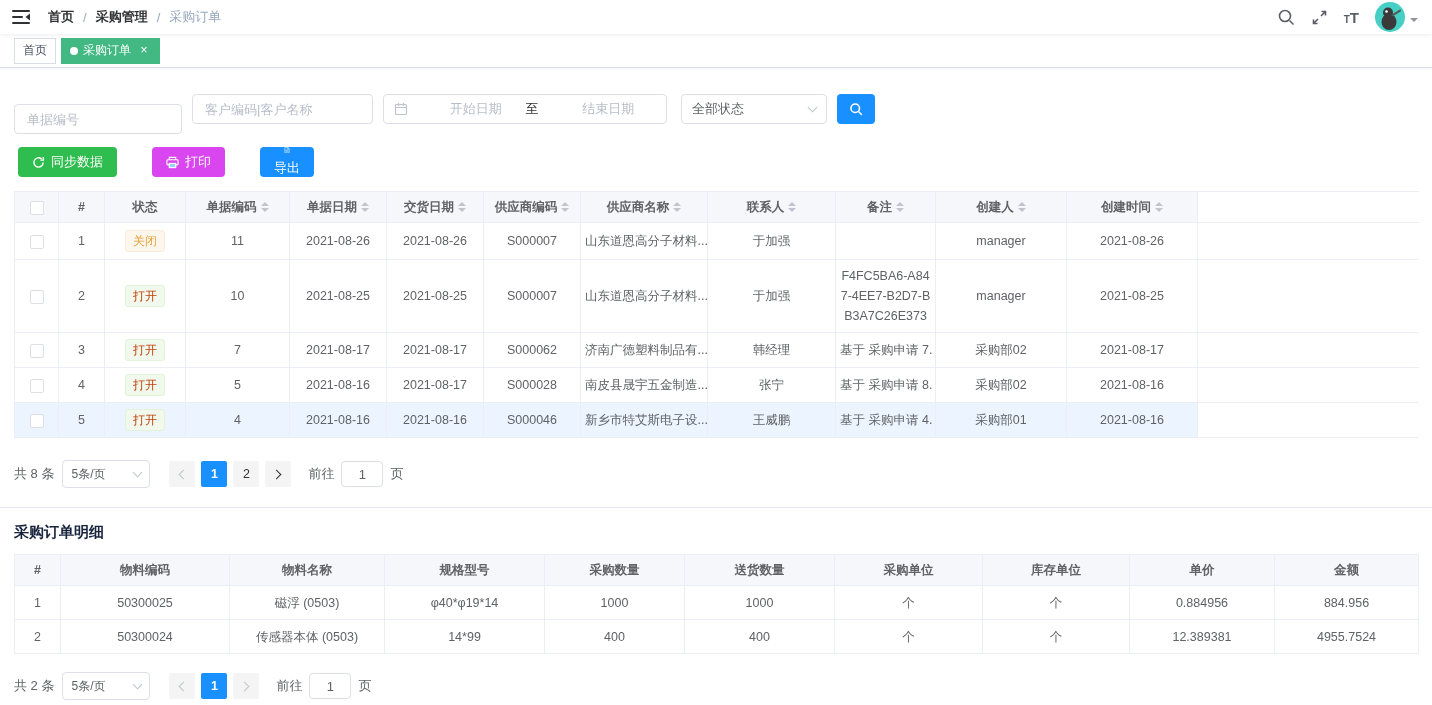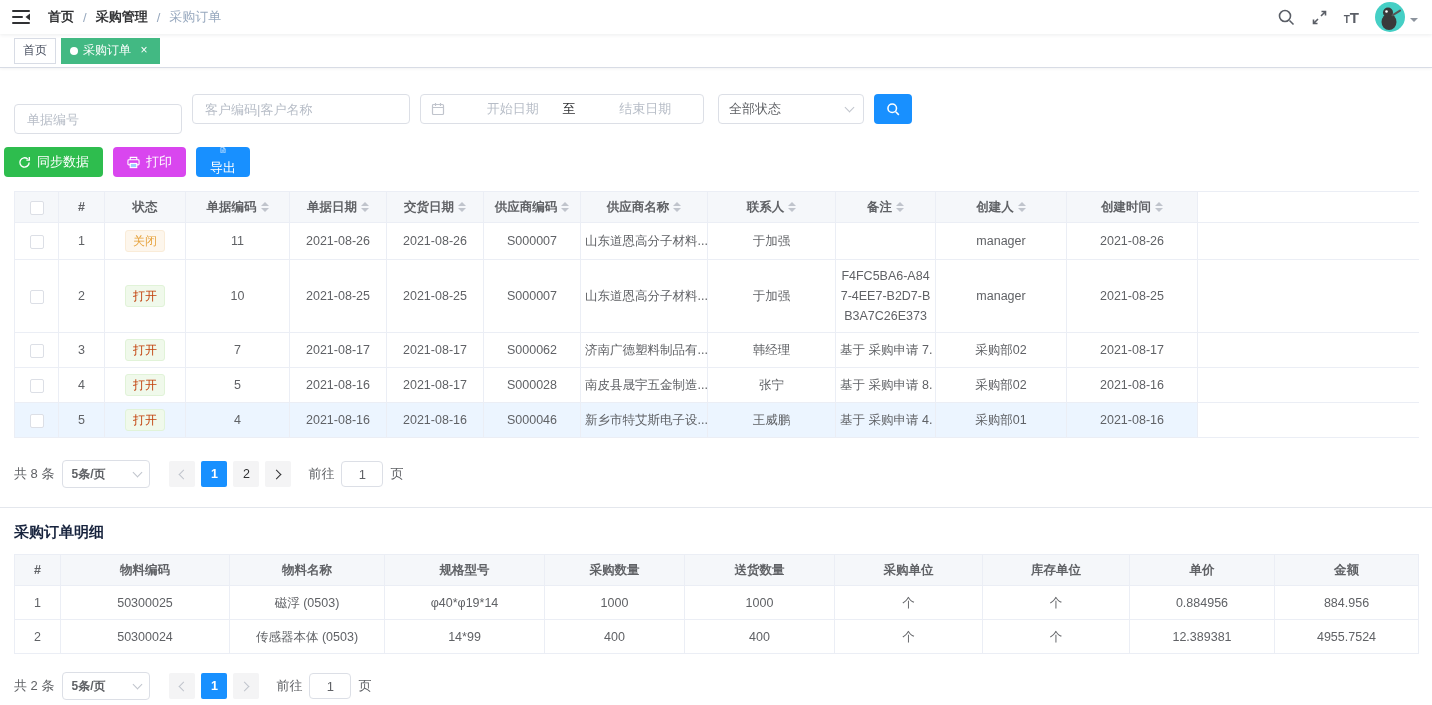--- a/index.html
+++ b/index.html
@@ -39,32 +39,32 @@
   .tag-close { margin-left:6px; width:14px; height:14px; line-height:13px; text-align:center;
                border-radius:50%; font-size:12px; }
 
   
   .filter-row { display:flex; align-items:center; margin:16px 14px 0; }
   .inp { height:30px; border:1px solid #dcdfe6; border-radius:4px; background:#fff;
          display:flex; align-items:center; padding:0 10px; margin-right:10px; }
   .inp input { border:0; outline:0; width:100%; font-size:13px; font-family:inherit; color:#606266; background:transparent; }
   .inp input::placeholder { color:#b7bdc7; }
   .inp-doc  { width:168px;margin-top:20px; }
-  .inp-cust { width:218px;justify-content:center; }
+  .inp-cust { width:181px;justify-content:center; }
   .date-range { width:284px; color:#b7bdc7; margin-right:14px; cursor:pointer; }
   .date-range .ph  { flex:1; text-align:center; font-size:13px;padding-left:20px; }
   .date-range .rsep { color:#303133; padding:0 2px; }
   .select-box { width:146px; justify-content:space-between; color:#606266; cursor:pointer; }
   .chev { width:7px; height:7px; border-right:1.4px solid #c0c4cc; border-bottom:1.4px solid #c0c4cc;
           transform:rotate(45deg); margin-top:-4px; }
   .btn-search { width:38px; height:30px; background:#1890ff; border:none; border-radius:4px;
                 display:flex; align-items:center; justify-content:center; cursor:pointer; }
 
   
-  .toolbar { display:flex; margin:13px 4px 0; }
+  .toolbar { display:flex; margin:13px 18px 0;gap:25px; }
   .btn { height:30px; padding:0 14px; border:none; border-radius:4px; color:#fff; font-size:13px; font-family:inherit;
          display:inline-flex; align-items:center; gap:6px; margin-right:10px; cursor:pointer; }
   .btn-sync   { background:#2ebd4e; }
   .btn-print  { background:#d946ef; cursor:not-allowed; }
   .btn-export { background:#1890ff;flex-direction:column; }
 
   
   .tbl-wrap { margin:14px 14px 0; }
   table { width:1404px; border-collapse:collapse; table-layout:fixed; }
   th,td { border:1px solid #ebeef5; text-align:center; color:#606266; font-size:12.5px;
@@ -86,21 +86,21 @@
   .status { display:inline-block; min-width:32px; height:22px; line-height:20px; padding:0 7px;
             border-radius:3px; font-size:12px; border:1px solid; }
   .status-open   { color:#c2410c; background:#f0f9eb; border-color:#e1f3d8; }
   .status-closed { color:#e6a23c; background:#fdf6ec; border-color:#faecd8; }
 
   
   .pagination { display:flex; align-items:center; margin:22px 14px 0; color:#606266; font-size:13px; }
   .pg-total { margin-right:8px; }
   .pg-select { width:88px; height:28px; border:1px solid #dcdfe6; border-radius:4px; display:flex;
                align-items:center; justify-content:space-between; padding:0 8px; margin-right:16px;
-               color:#606266; font-size:12px; cursor:pointer; background:#fff;font-weight:bold; }
+               color:#606266; font-size:12px; cursor:pointer; background:#fff; }
   .pg-btn { min-width:26px; height:26px; border-radius:2px; background:#f4f4f5; color:#303133;
             display:inline-flex; align-items:center; justify-content:center; margin:0 3px;
             font-size:12.5px; cursor:pointer; }
   .pg-btn.active { background:#1890ff; color:#fff; font-weight:700; }
   .pg-btn.disabled { cursor:not-allowed; }
   .pg-chev { width:7px; height:7px; border-right:1.6px solid #303133; border-bottom:1.6px solid #303133; }
   .pg-chev.left  { transform:rotate(135deg); margin-left:3px; }
   .pg-chev.right { transform:rotate(-45deg); margin-right:3px; }
   .pg-btn.disabled .pg-chev { border-color:#c0c4cc; }
   .pg-goto { margin-left:14px; display:flex; align-items:center; gap:7px; }

